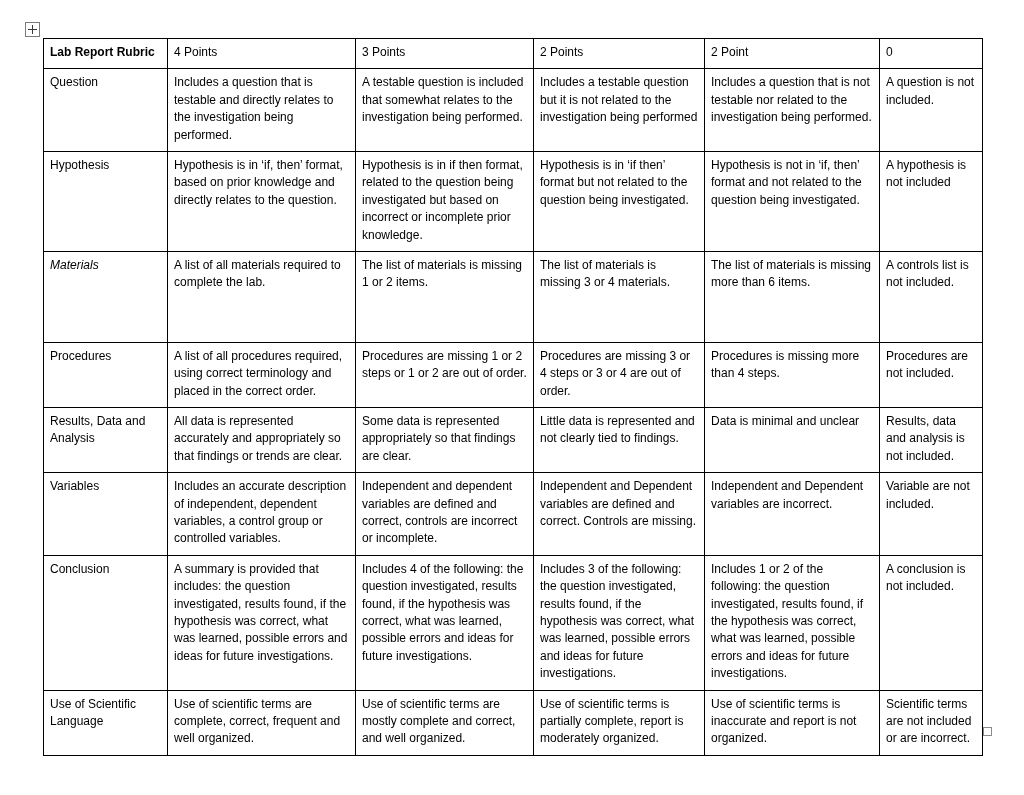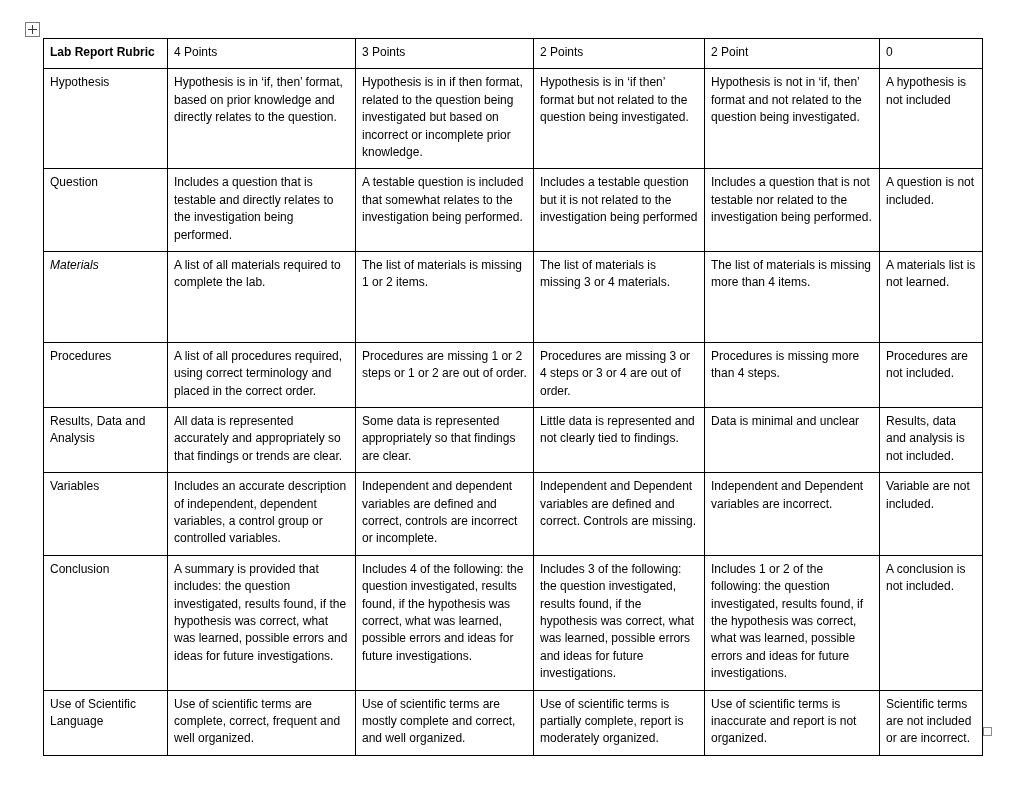--- a/index.html
+++ b/index.html
@@ -113,44 +113,44 @@
       <tr>
         <td class="hdr-label">Lab Report Rubric</td>
         <td class="hdr-cell">4 Points</td>
         <td class="hdr-cell">3 Points</td>
         <td class="hdr-cell">2 Points</td>
         <td class="hdr-cell">2 Point</td>
         <td class="hdr-cell">0</td>
       </tr>
 
       <tr>
+        <td class="row-label">Question</td>
+        <td>Includes a question that is testable and directly relates to the investigation being performed.</td>
+        <td>A testable question is included that somewhat relates to the investigation being performed.</td>
+        <td>Includes a testable question but it is not related to the investigation being performed</td>
+        <td>Includes a question that is not testable nor related to the investigation being performed.</td>
+        <td>A question is not included.</td>
+      </tr>
+
+      <tr>
         <td class="row-label">Hypothesis</td>
         <td>Hypothesis is in ‘if, then’ format, based on prior knowledge and directly relates to the question.</td>
         <td>Hypothesis is in if then format, related to the question being investigated but based on incorrect or incomplete prior knowledge.</td>
         <td>Hypothesis is in ‘if then’ format but not related to the question being investigated.</td>
         <td>Hypothesis is not in ‘if, then’ format and not related to the question being investigated.</td>
         <td>A hypothesis is not included</td>
       </tr>
 
       <tr>
-        <td class="row-label">Question</td>
-        <td>Includes a question that is testable and directly relates to the investigation being performed.</td>
-        <td>A testable question is included that somewhat relates to the investigation being performed.</td>
-        <td>Includes a testable question but it is not related to the investigation being performed</td>
-        <td>Includes a question that is not testable nor related to the investigation being performed.</td>
-        <td>A question is not included.</td>
-      </tr>
-
-      <tr>
         <td class="row-label spacer-1">Materials</td>
         <td>A list of all materials required to complete the lab.</td>
         <td>The list of materials is missing 1 or 2 items.</td>
         <td>The list of materials is missing 3 or 4 materials.</td>
-        <td>The list of materials is missing more than 4 items.</td>
-        <td>A materials list is not learned.</td>
+        <td>The list of materials is missing more than 6 items.</td>
+        <td>A controls list is not included.</td>
       </tr>
 
       <tr>
         <td class="row-label">Procedures</td>
         <td>A list of all procedures required, using correct terminology and placed in the correct order.</td>
         <td>Procedures are missing 1 or 2 steps or 1 or 2 are out of order.</td>
         <td>Procedures are missing 3 or 4 steps or 3 or 4 are out of order.</td>
         <td>Procedures is missing more than 4 steps.</td>
         <td>Procedures are not included.</td>
       </tr>

